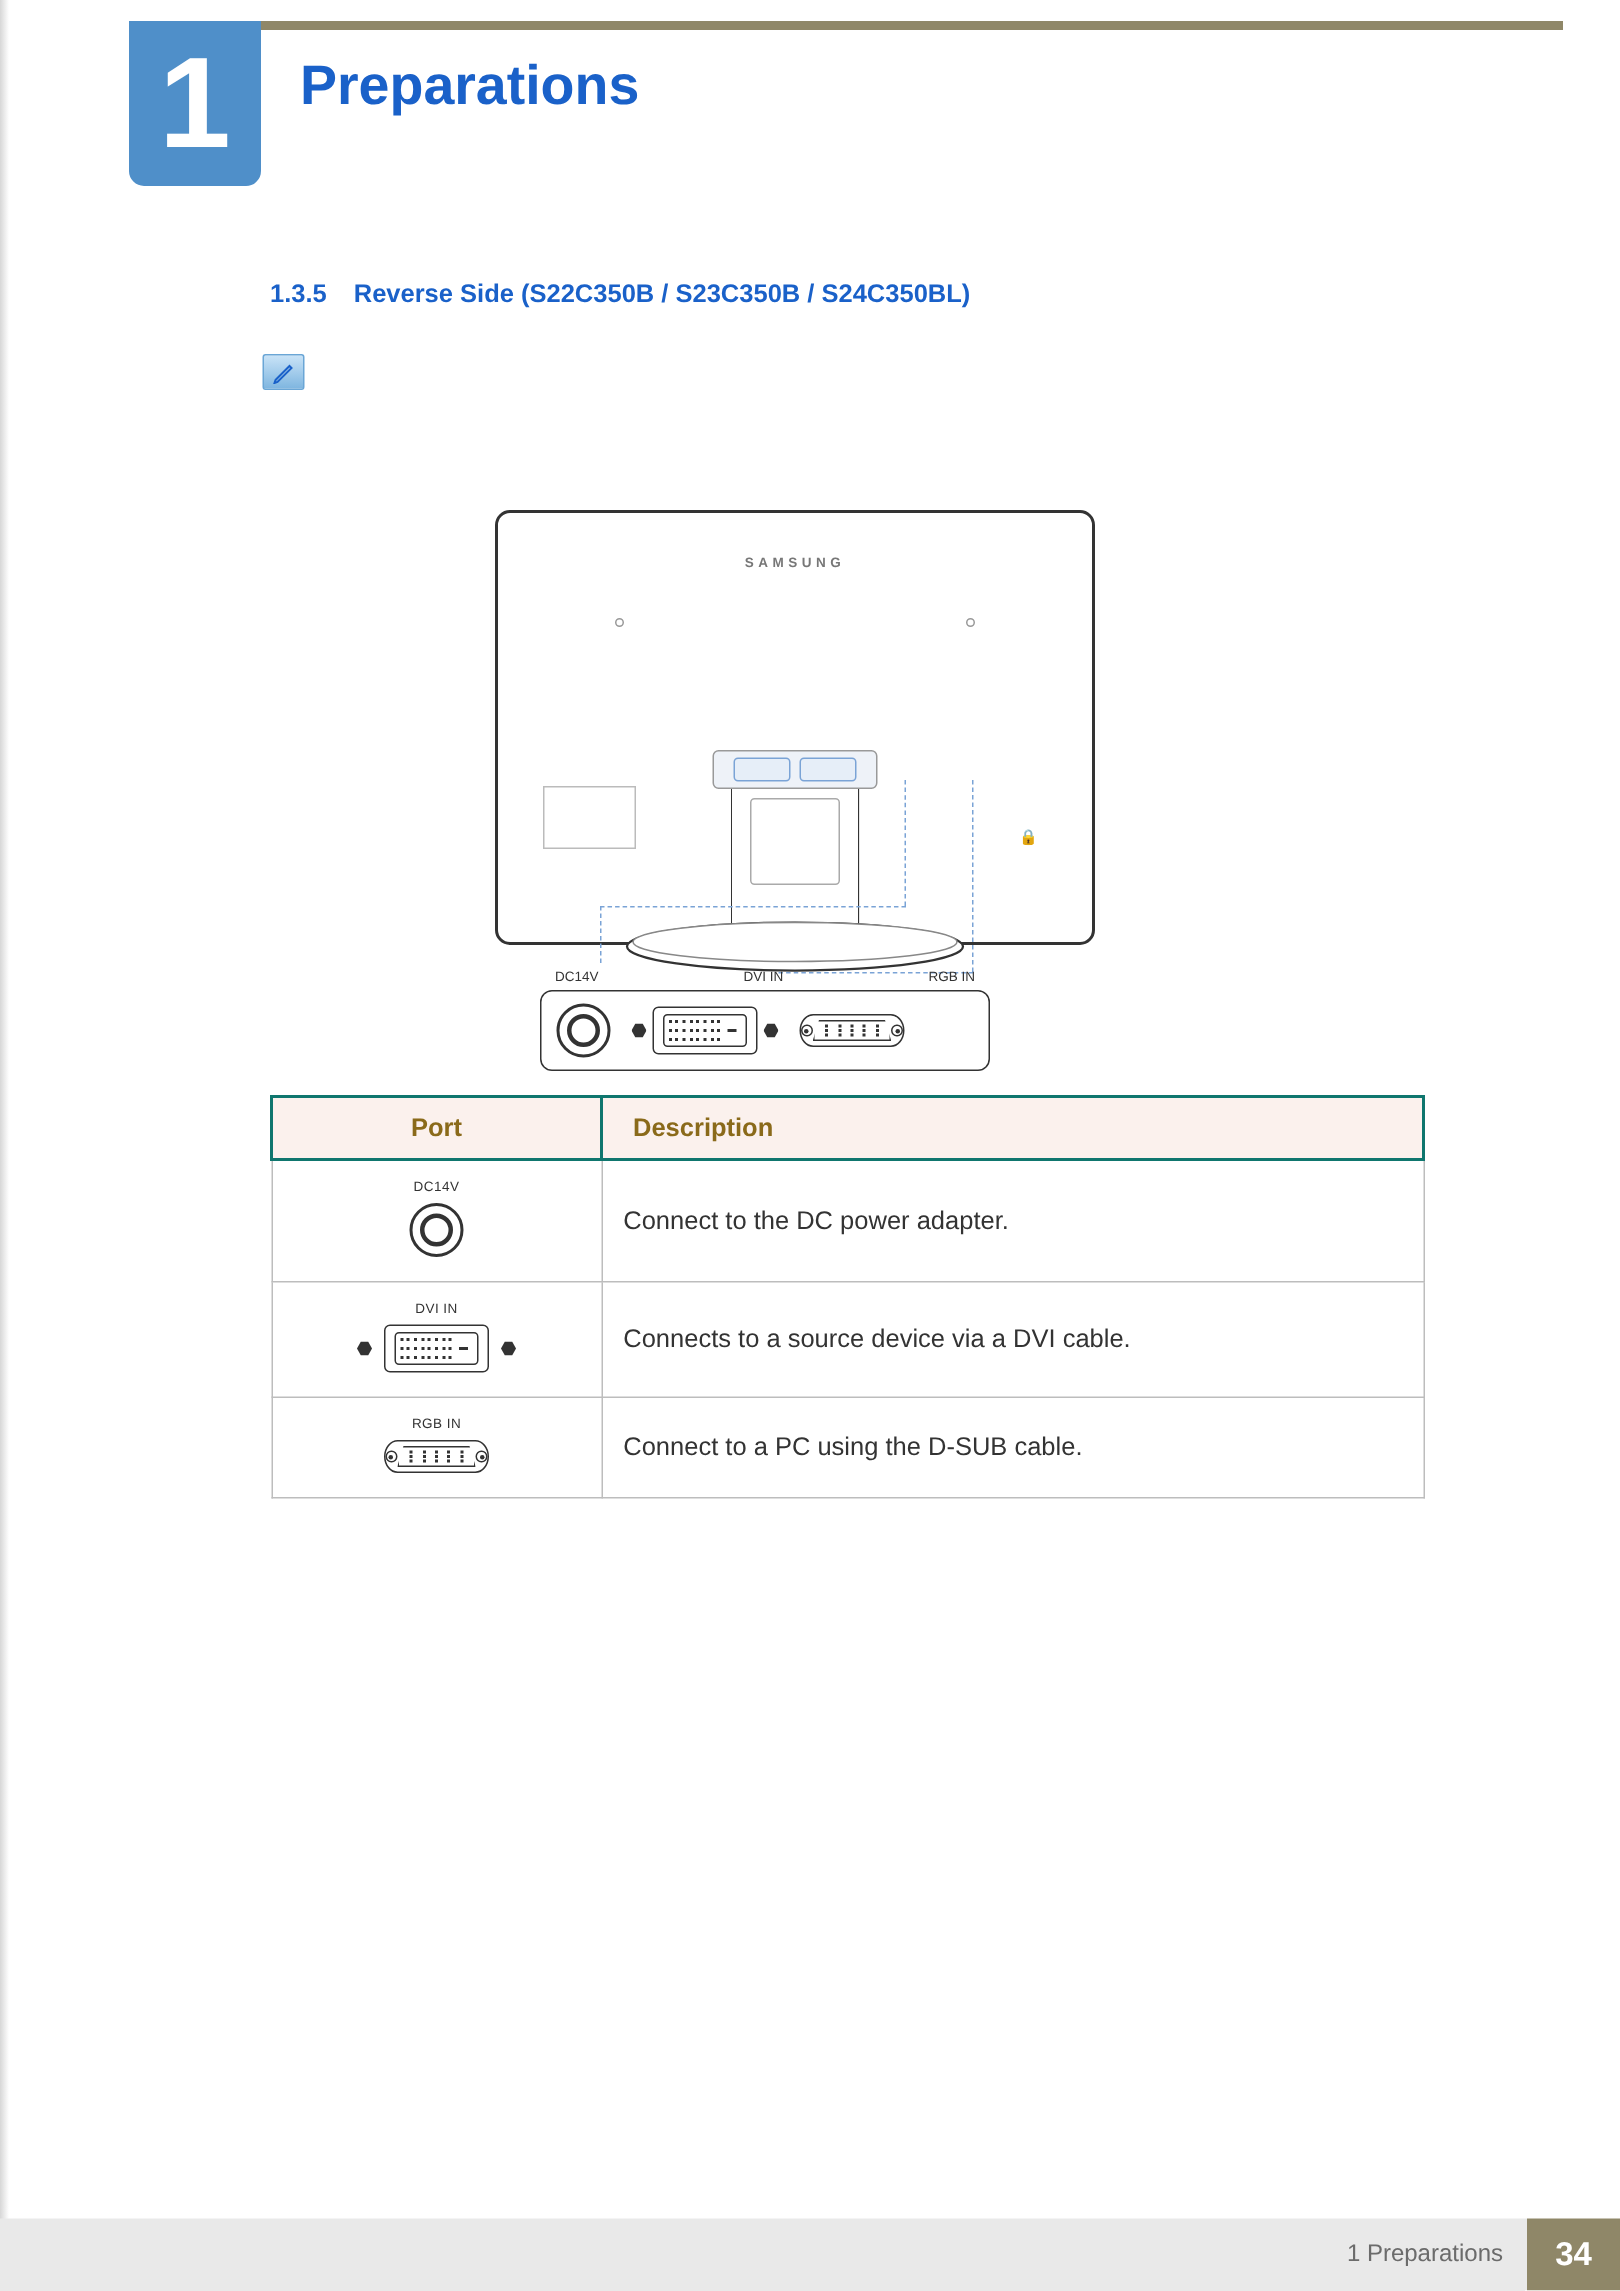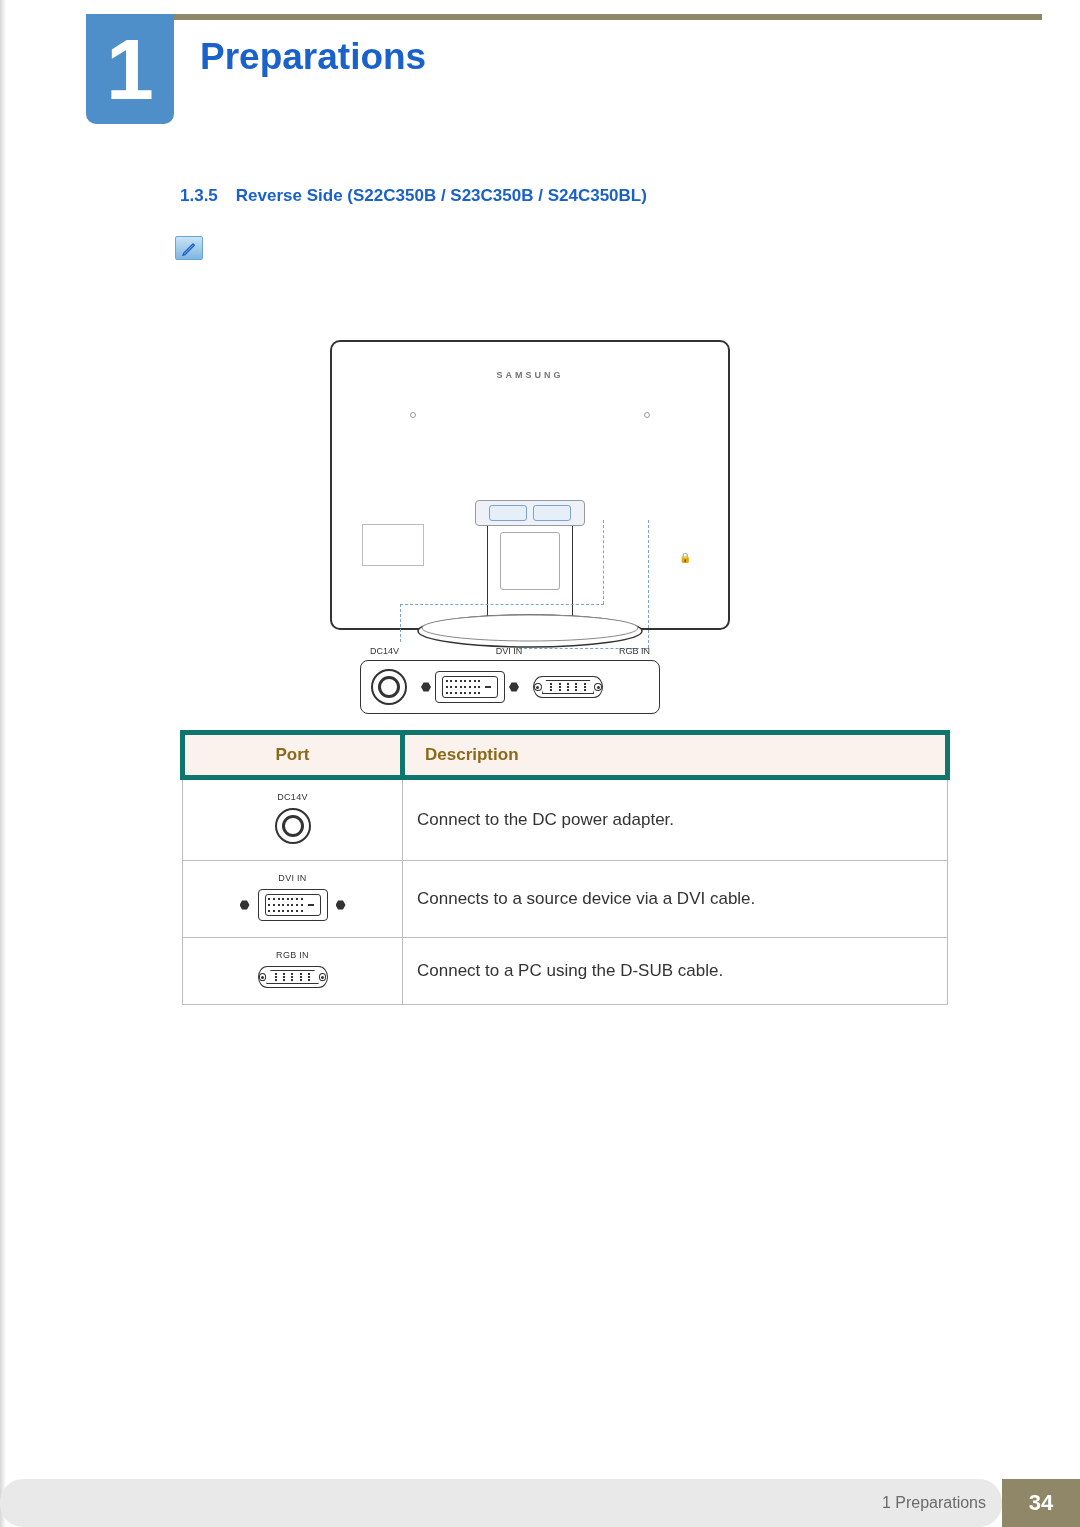--- a/index.html
+++ b/index.html
@@ -50,29 +50,29 @@
   .dvi-slot::after { content:""; width:6px;height:2px;background:#333; }
   .hex-screw { width:10px;height:10px;background:#333;clip-path:polygon(25% 5%,75% 5%,100% 50%,75% 95%,25% 95%,0 50%); }
   .rgb-port { display:flex;align-items:center;gap:4px; }
   .rgb-body { width:70px;height:22px;border:1px solid #333;border-radius:10px 10px 10px 10px / 12px 12px 12px 12px; position:relative; display:flex;align-items:center;justify-content:center; }
   .rgb-trap { width:54px; height:14px; border:1px solid #333; clip-path:polygon(8% 0,92% 0,100% 100%,0 100%); display:grid; grid-template-columns:repeat(5,1fr); grid-template-rows:repeat(3,1fr); padding:1px 4px; }
   .rgb-trap i { width:2px;height:2px;background:#333;align-self:center;justify-self:center; }
   .rgb-screw { width:8px;height:8px;border:1px solid #333;border-radius:50%;display:flex;align-items:center;justify-content:center; }
   .rgb-screw::after { content:""; width:3px;height:3px;background:#333;border-radius:50%; }
   .table-wrap { position:absolute; top:730px; left:180px; right:130px; }
   table.ports { width:100%; border-collapse:collapse; border:1px solid #bdbdbd; }
-  table.ports th { background:#fbf1ed; color:#8a6a1a; font-size:17px; font-weight:600; padding:10px 0; border:5px solid #0f766e; text-align:center; }
+  table.ports th { background:#fbf1ed; color:#8a6a1a; font-size:17px; font-weight:600; padding:10px 0; border:2px solid #0f766e; text-align:center; }
   table.ports th.desc { text-align:left; padding-left:20px; }
   table.ports td { border:1px solid #bdbdbd; padding:18px 14px; font-size:17px; color:#333; vertical-align:middle; }
   table.ports td.icon-cell { width:220px; text-align:center; padding:12px 10px 16px; }
   .cell-label { font-size:9px; color:#333; margin-bottom:6px; display:block; letter-spacing:0.3px; }
   .icon-holder { display:flex;align-items:center;justify-content:center;gap:8px; }
   .footer { position:absolute; bottom:0; left:0; right:0; height:48px; display:flex; justify-content:flex-end; align-items:stretch; }
-  .footer-text { background:#e9e9e9; color:#6b6b6b; font-size:16px; padding:0 16px; display:flex; align-items:center; flex:1; justify-content:flex-end;border-radius:23px; }
-  .footer-page { width:78px; background:#8f8768; color:#fff; font-size:22px; font-weight:700; display:flex; align-items:center; justify-content:center; }
+  .footer-text { background:#e9e9e9; color:#6b6b6b; font-size:16px; padding:0 16px; display:flex; align-items:center; flex:1; justify-content:flex-end; }
+  .footer-page { width:62px; background:#8f8768; color:#fff; font-size:22px; font-weight:700; display:flex; align-items:center; justify-content:center; }
   .left-shadow { position:absolute; top:0; bottom:0; left:0; width:6px; background:linear-gradient(to right,#d7d7d7,rgba(255,255,255,0)); }
 </style>
 </head>
 <body>
 
 <div class="page">
   <div class="left-shadow"></div>
   <div class="top-bar"></div>
   <div class="chapter-tab">
     <span>1</span>

